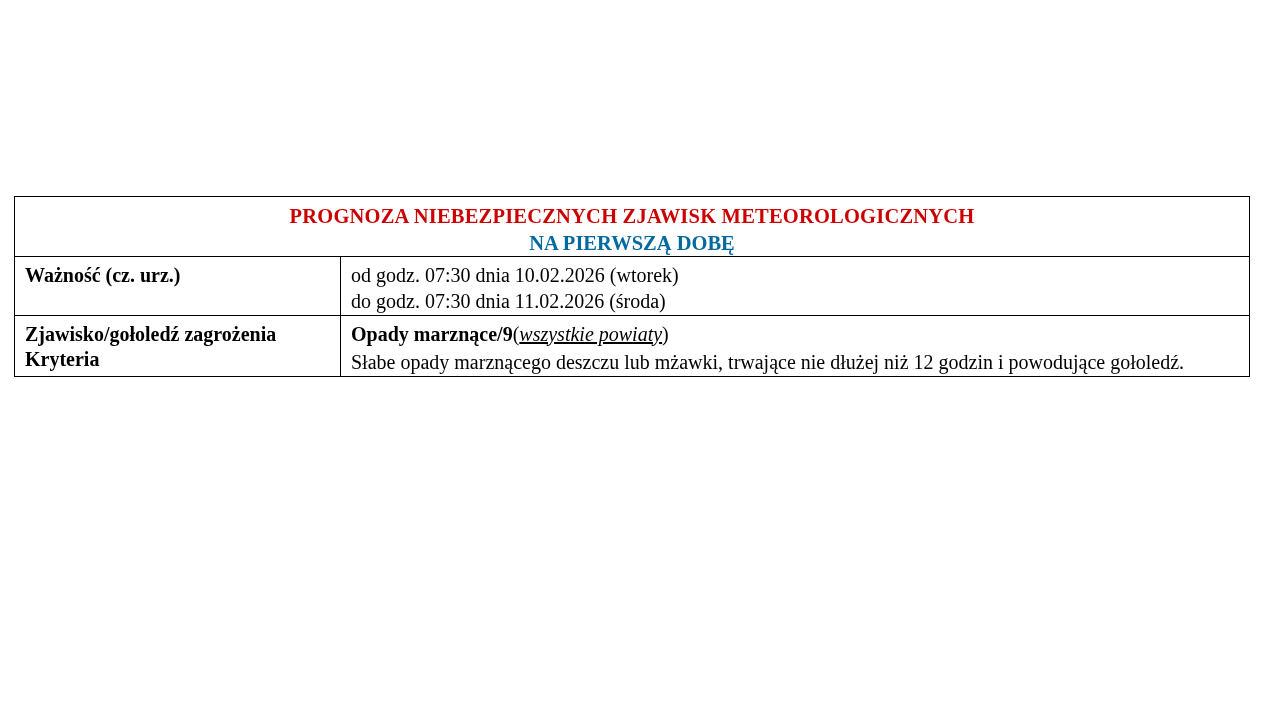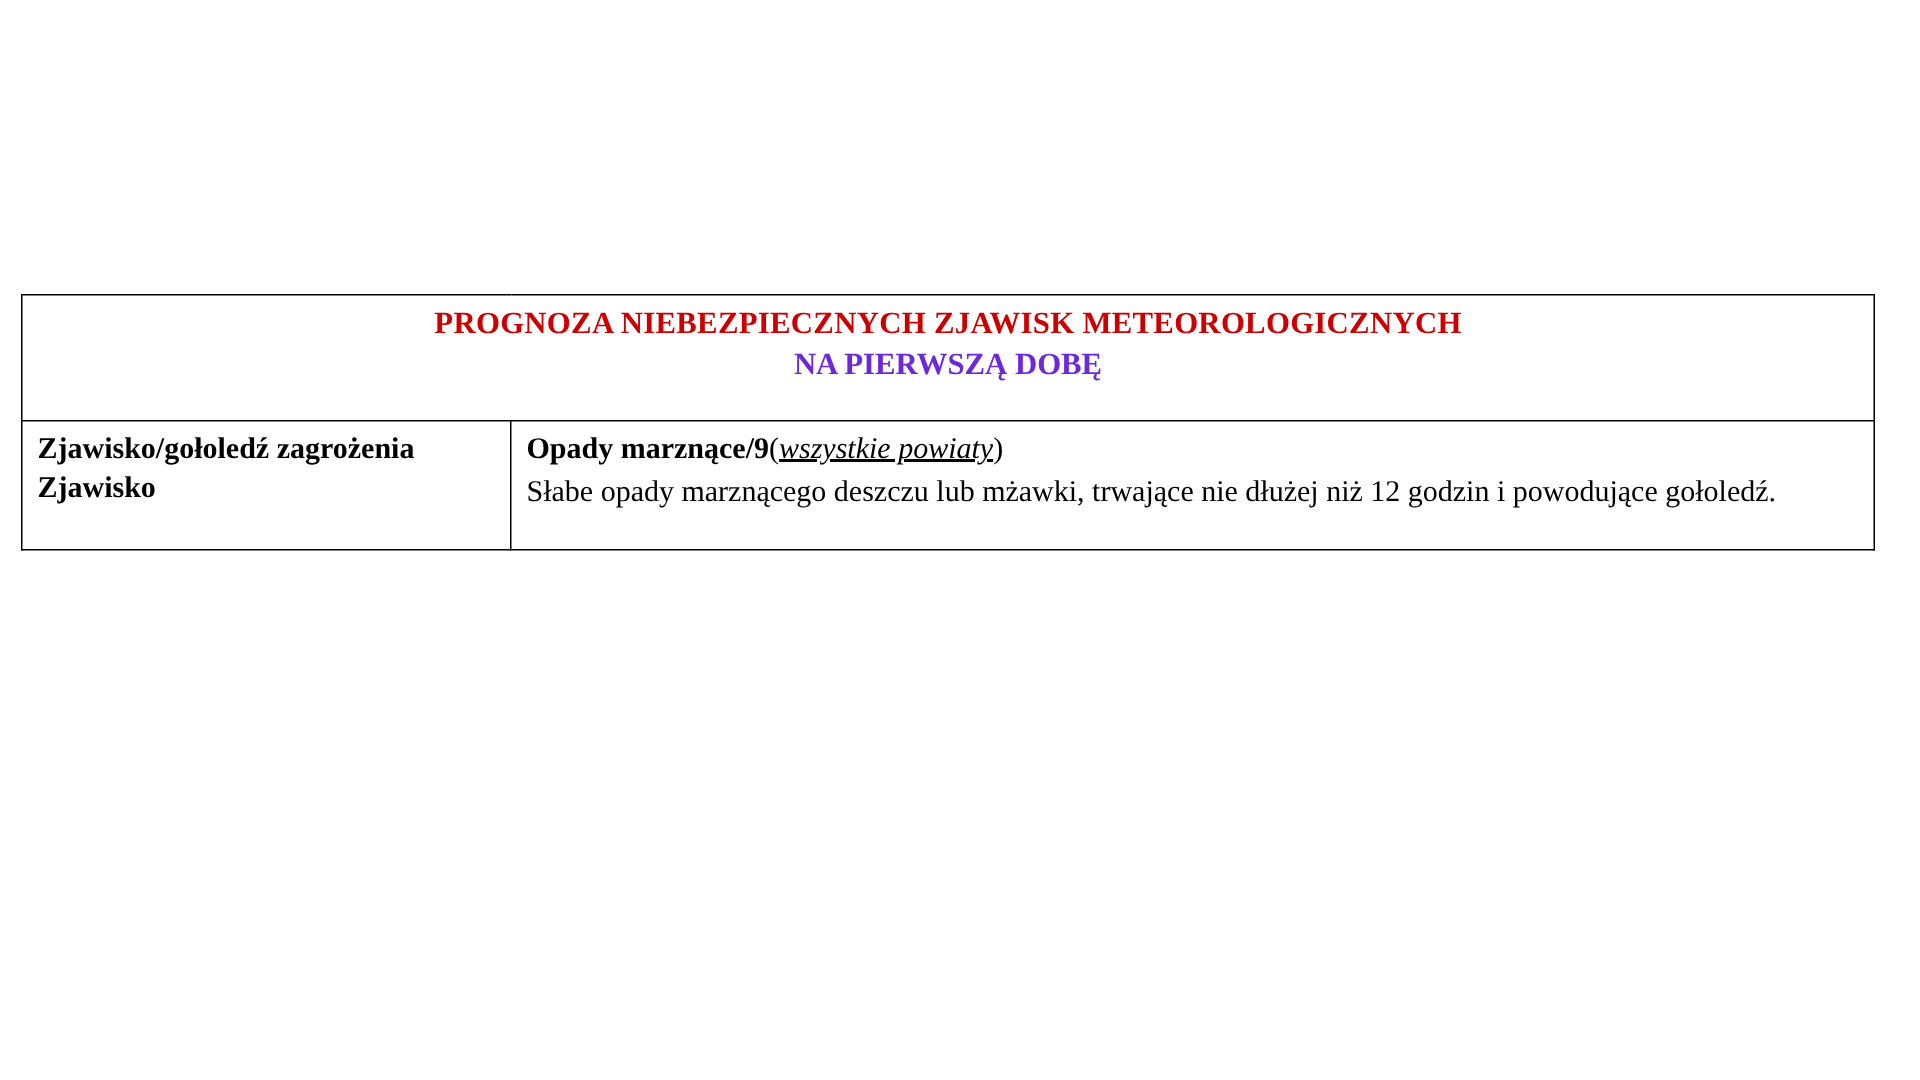--- a/index.html
+++ b/index.html
@@ -26,42 +26,42 @@
     left: 14px;
     top: 196px;
     width: 1236px;
     border-collapse: collapse;
     table-layout: fixed;
   }
 
   .warning-table td {
     border: 1px solid #000000;
     vertical-align: top;
-    padding: 6px 10px 24px 10px;
+    padding: 6px 10px 0 10px;
     font-size: 20px;
     line-height: 1.28;
   }
 
   .col-label { width: 326px; }
 
   .title-cell {
     text-align: center;
     padding: 10px 10px 12px 10px;
   }
 
   .title-main {
     color: #cc0000;
     font-weight: bold;
     font-size: 20.5px;
     letter-spacing: 0.2px;
     display: block;
   }
 
   .title-sub {
-    color: #6d28d9;
+    color: #0369a1;
     font-weight: bold;
     font-size: 20.5px;
     display: block;
     margin-top: 1px;
   }
 
   .label {
     font-weight: bold;
   }
 
@@ -102,25 +102,34 @@
     </colgroup>
     <tbody>
       <tr>
         <td class="title-cell" colspan="2">
           <span class="title-main">PROGNOZA NIEBEZPIECZNYCH ZJAWISK METEOROLOGICZNYCH</span>
           <span class="title-sub">NA PIERWSZĄ DOBĘ</span>
         </td>
       </tr>
 
 
+      <tr>
+        <td>
+          <span class="label nowrap">Ważność   (cz. urz.)</span>
+        </td>
+        <td>
+          <span class="value-line">od godz. 07:30 dnia 10.02.2026 (wtorek)</span>
+          <span class="value-line">do godz. 07:30 dnia 11.02.2026 (środa)</span>
+        </td>
+      </tr>
 
       <tr>
         <td>
           <span class="label-line-2">Zjawisko/gołoledź zagrożenia</span>
-          <span class="label-line-2">Zjawisko</span>
+          <span class="label-line-2">Kryteria</span>
         </td>
         <td>
           <span class="value-line"><span class="phenomenon-head">Opady marznące/9</span><span>(</span><span class="phenomenon-scope">wszystkie powiaty</span><span>)</span></span>
           <span class="criteria-text">Słabe opady marznącego deszczu lub mżawki, trwające nie dłużej niż 12 godzin i powodujące gołoledź.</span>
         </td>
       </tr>
     </tbody>
   </table>
 
 </div>

